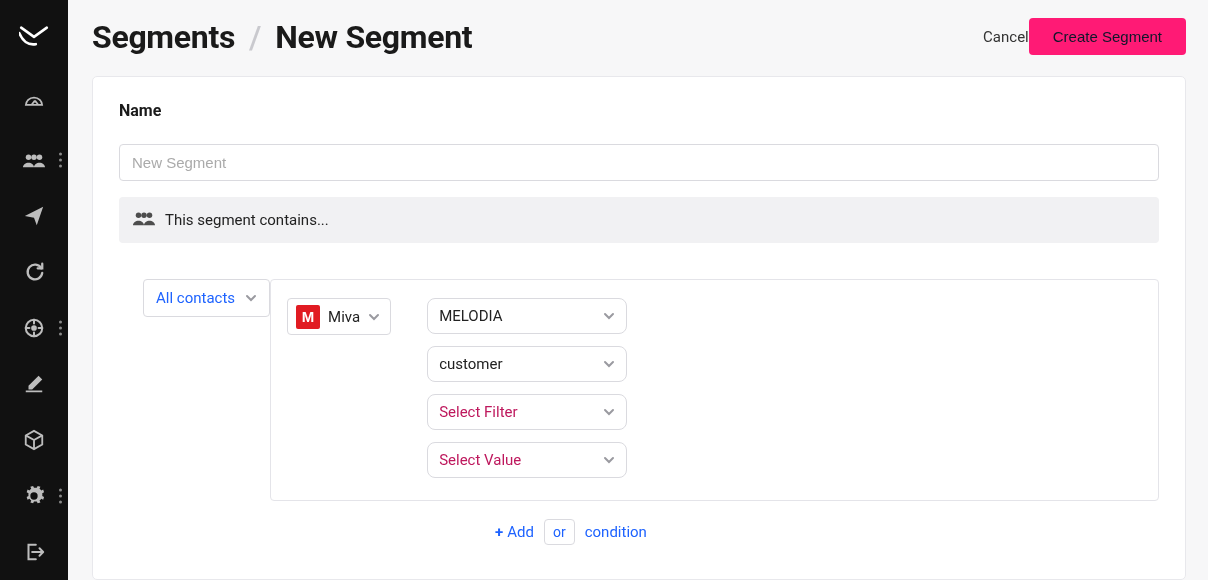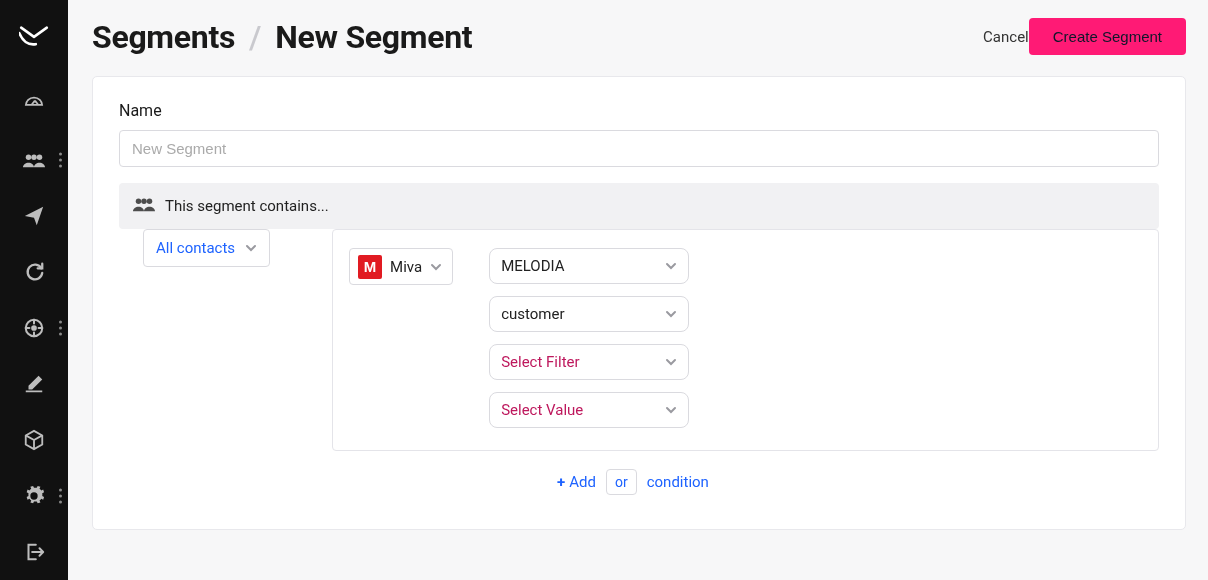--- a/index.html
+++ b/index.html
@@ -101,22 +101,22 @@
     
     .card {
       background: #fff;
       border: 1px solid #e8e8ec;
       border-radius: 5px;
       margin: 0 22px 24px 24px;
       padding: 24px 26px 34px 26px;
     }
     .field-label {
       font-size: 16px;
-      font-weight: 400;
-      margin-bottom: 10px;
+      font-weight: 700;
+      margin-bottom: 24px;
     }
     .text-input {
       width: 100%;
       border: 1px solid #dadadf;
       border-radius: 4px;
       padding: 9px 12px;
       font-size: 15px;
       color: #222;
     }
     .text-input::placeholder { color: #aaa; }
@@ -128,21 +128,21 @@
       display: flex;
       align-items: center;
       gap: 10px;
       font-size: 15px;
       color: #222;
     }
     .segment-banner .people-icon svg{width:22px;height:16px;fill:#4d4d4d;}
     
     .builder {
       display:flex;
-      gap: 62px;
+      margin-top: 36px;
       align-items: flex-start;
     }
     .all-contacts-dd {
       display:inline-flex;
       align-items:center;
       gap:10px;
       border:1px solid #dadadf;
       border-radius:4px;
       padding:9px 12px;
       font-size:15px;

